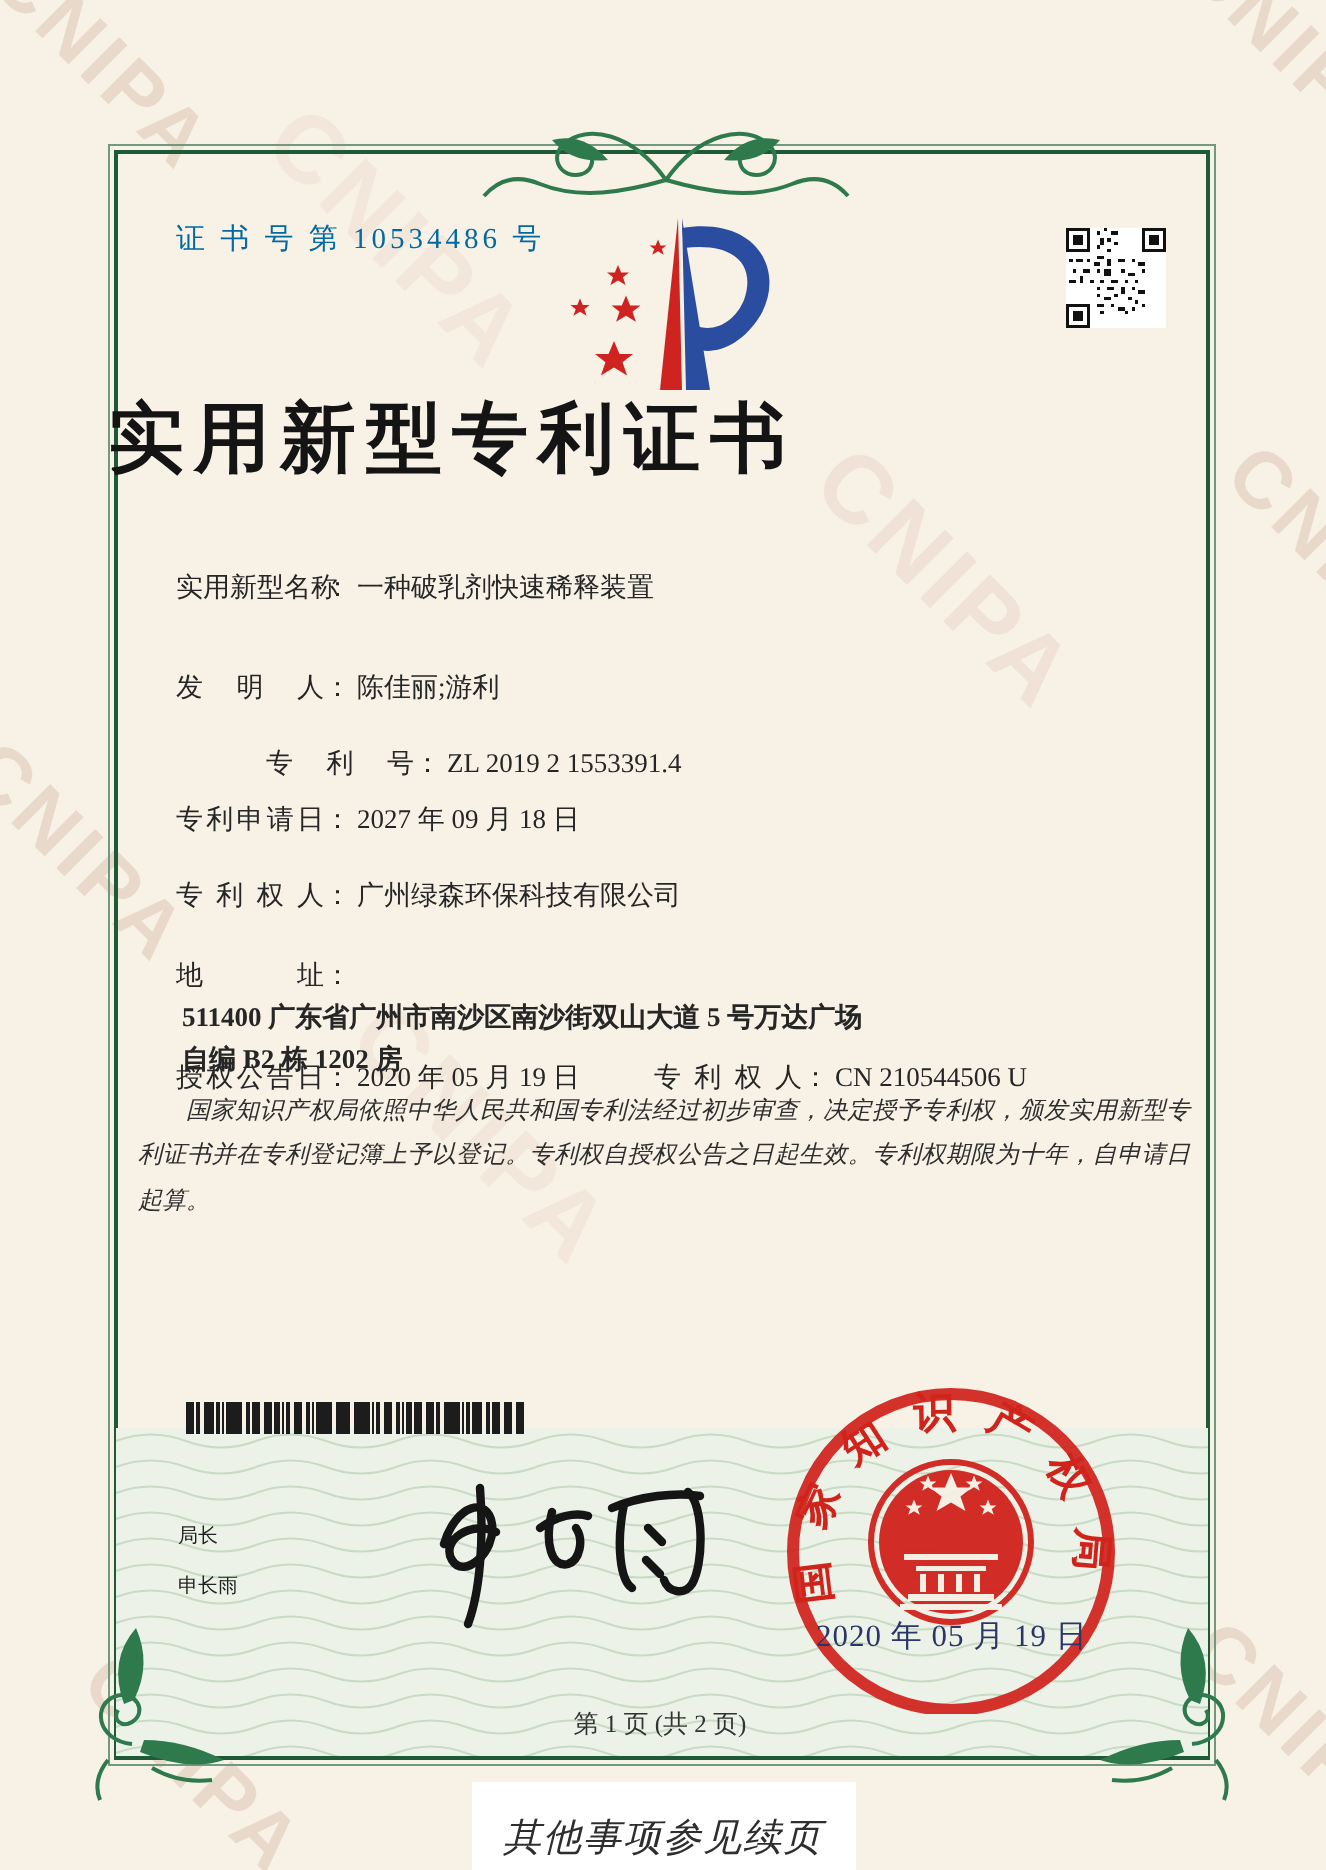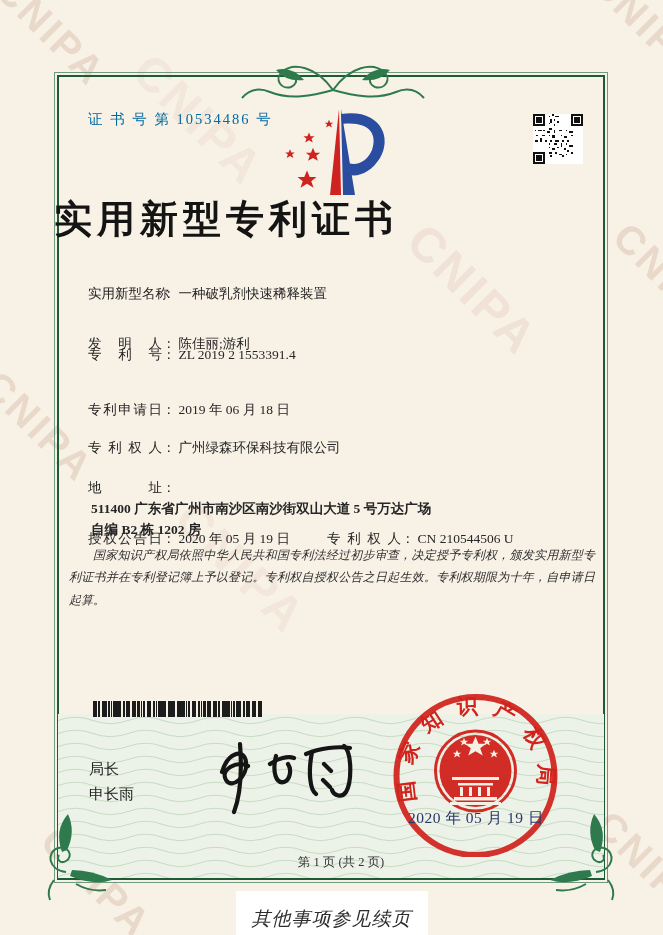--- a/index.html
+++ b/index.html
@@ -36,28 +36,28 @@
          line-height:22.4px;color:#2e2e2e;font-style:italic;text-align:justify;}
   .paras p{margin:0;text-indent:2em;}
 
   .barcode{position:absolute;left:93px;top:701px;width:170px;height:16px;
     background:
       repeating-linear-gradient(90deg,#1c1c1c 0 2px,rgba(0,0,0,0) 2px 5px),
       repeating-linear-gradient(90deg,#1c1c1c 0 1px,rgba(0,0,0,0) 1px 3px),
       repeating-linear-gradient(90deg,#1c1c1c 0 3px,rgba(0,0,0,0) 3px 11px);}
 
   .comm{position:absolute;left:89px;top:756px;font-family:"Liberation Sans","DejaVu Sans",sans-serif;
-        font-size:15px;color:#222;line-height:25px;}
+        font-size:10px;color:#222;line-height:25px;}
   .sig{position:absolute;left:190px;top:733px;}
 
   .seal{position:absolute;left:388px;top:689px;}
   .sealdate{position:absolute;left:408px;top:808px;width:140px;font-size:15.5px;
             color:#2a3766;letter-spacing:.5px;white-space:nowrap;}
 
-  .pageno{position:absolute;left:65px;top:854px;width:552px;text-align:center;
+  .pageno{position:absolute;left:54px;top:854px;width:552px;text-align:center;
           font-size:12.5px;color:#333;}
   .contnote{position:absolute;left:0;top:891px;width:663px;text-align:center;}
   .contnote span{display:inline-block;background:#ffffff;padding:15px 16px;
           font-size:19px;font-style:italic;color:#2e2e2e;letter-spacing:1px;}
 
   .ornament{position:absolute;}
 </style>
 </head>
 <body>
 
@@ -155,25 +155,25 @@
 
   <div class="title">实用新型专利证书</div>
 
   <div class="fields">
     <div class="frow" style="top:0;">
       <span class="flabel">实用新型名称</span><span>：</span><span class="fval">一种破乳剂快速稀释装置</span>
     </div>
     <div class="frow" style="top:50px;">
       <span class="flabel">发明人</span><span>：</span><span class="fval">陈佳丽;游利</span>
     </div>
-    <div class="frow" style="top:61px;">
+    <div class="frow" style="top:88px;margin-left:45px;">
       <span class="flabel">专利号</span><span>：</span><span class="fval">ZL 2019 2 1553391.4</span>
     </div>
     <div class="frow" style="top:116px;">
-      <span class="flabel">专利申请日</span><span>：</span><span class="fval">2019 年 06 月 18 日</span>
+      <span class="flabel">专利申请日</span><span>：</span><span class="fval">2027 年 09 月 18 日</span>
     </div>
     <div class="frow" style="top:154px;">
       <span class="flabel">专利权人</span><span>：</span><span class="fval">广州绿森环保科技有限公司</span>
     </div>
     <div class="frow" style="top:194px;white-space:normal;">
       <span class="flabel">地址</span><span>：</span><span class="fval multi">511400 广东省广州市南沙区南沙街双山大道 5 号万达广场
 自编 B2 栋 1202 房</span>
     </div>
     <div class="frow" style="top:245px;width:512px;">
       <span class="flabel">授权公告日</span><span>：</span><span class="fval">2020 年 05 月 19 日</span>

